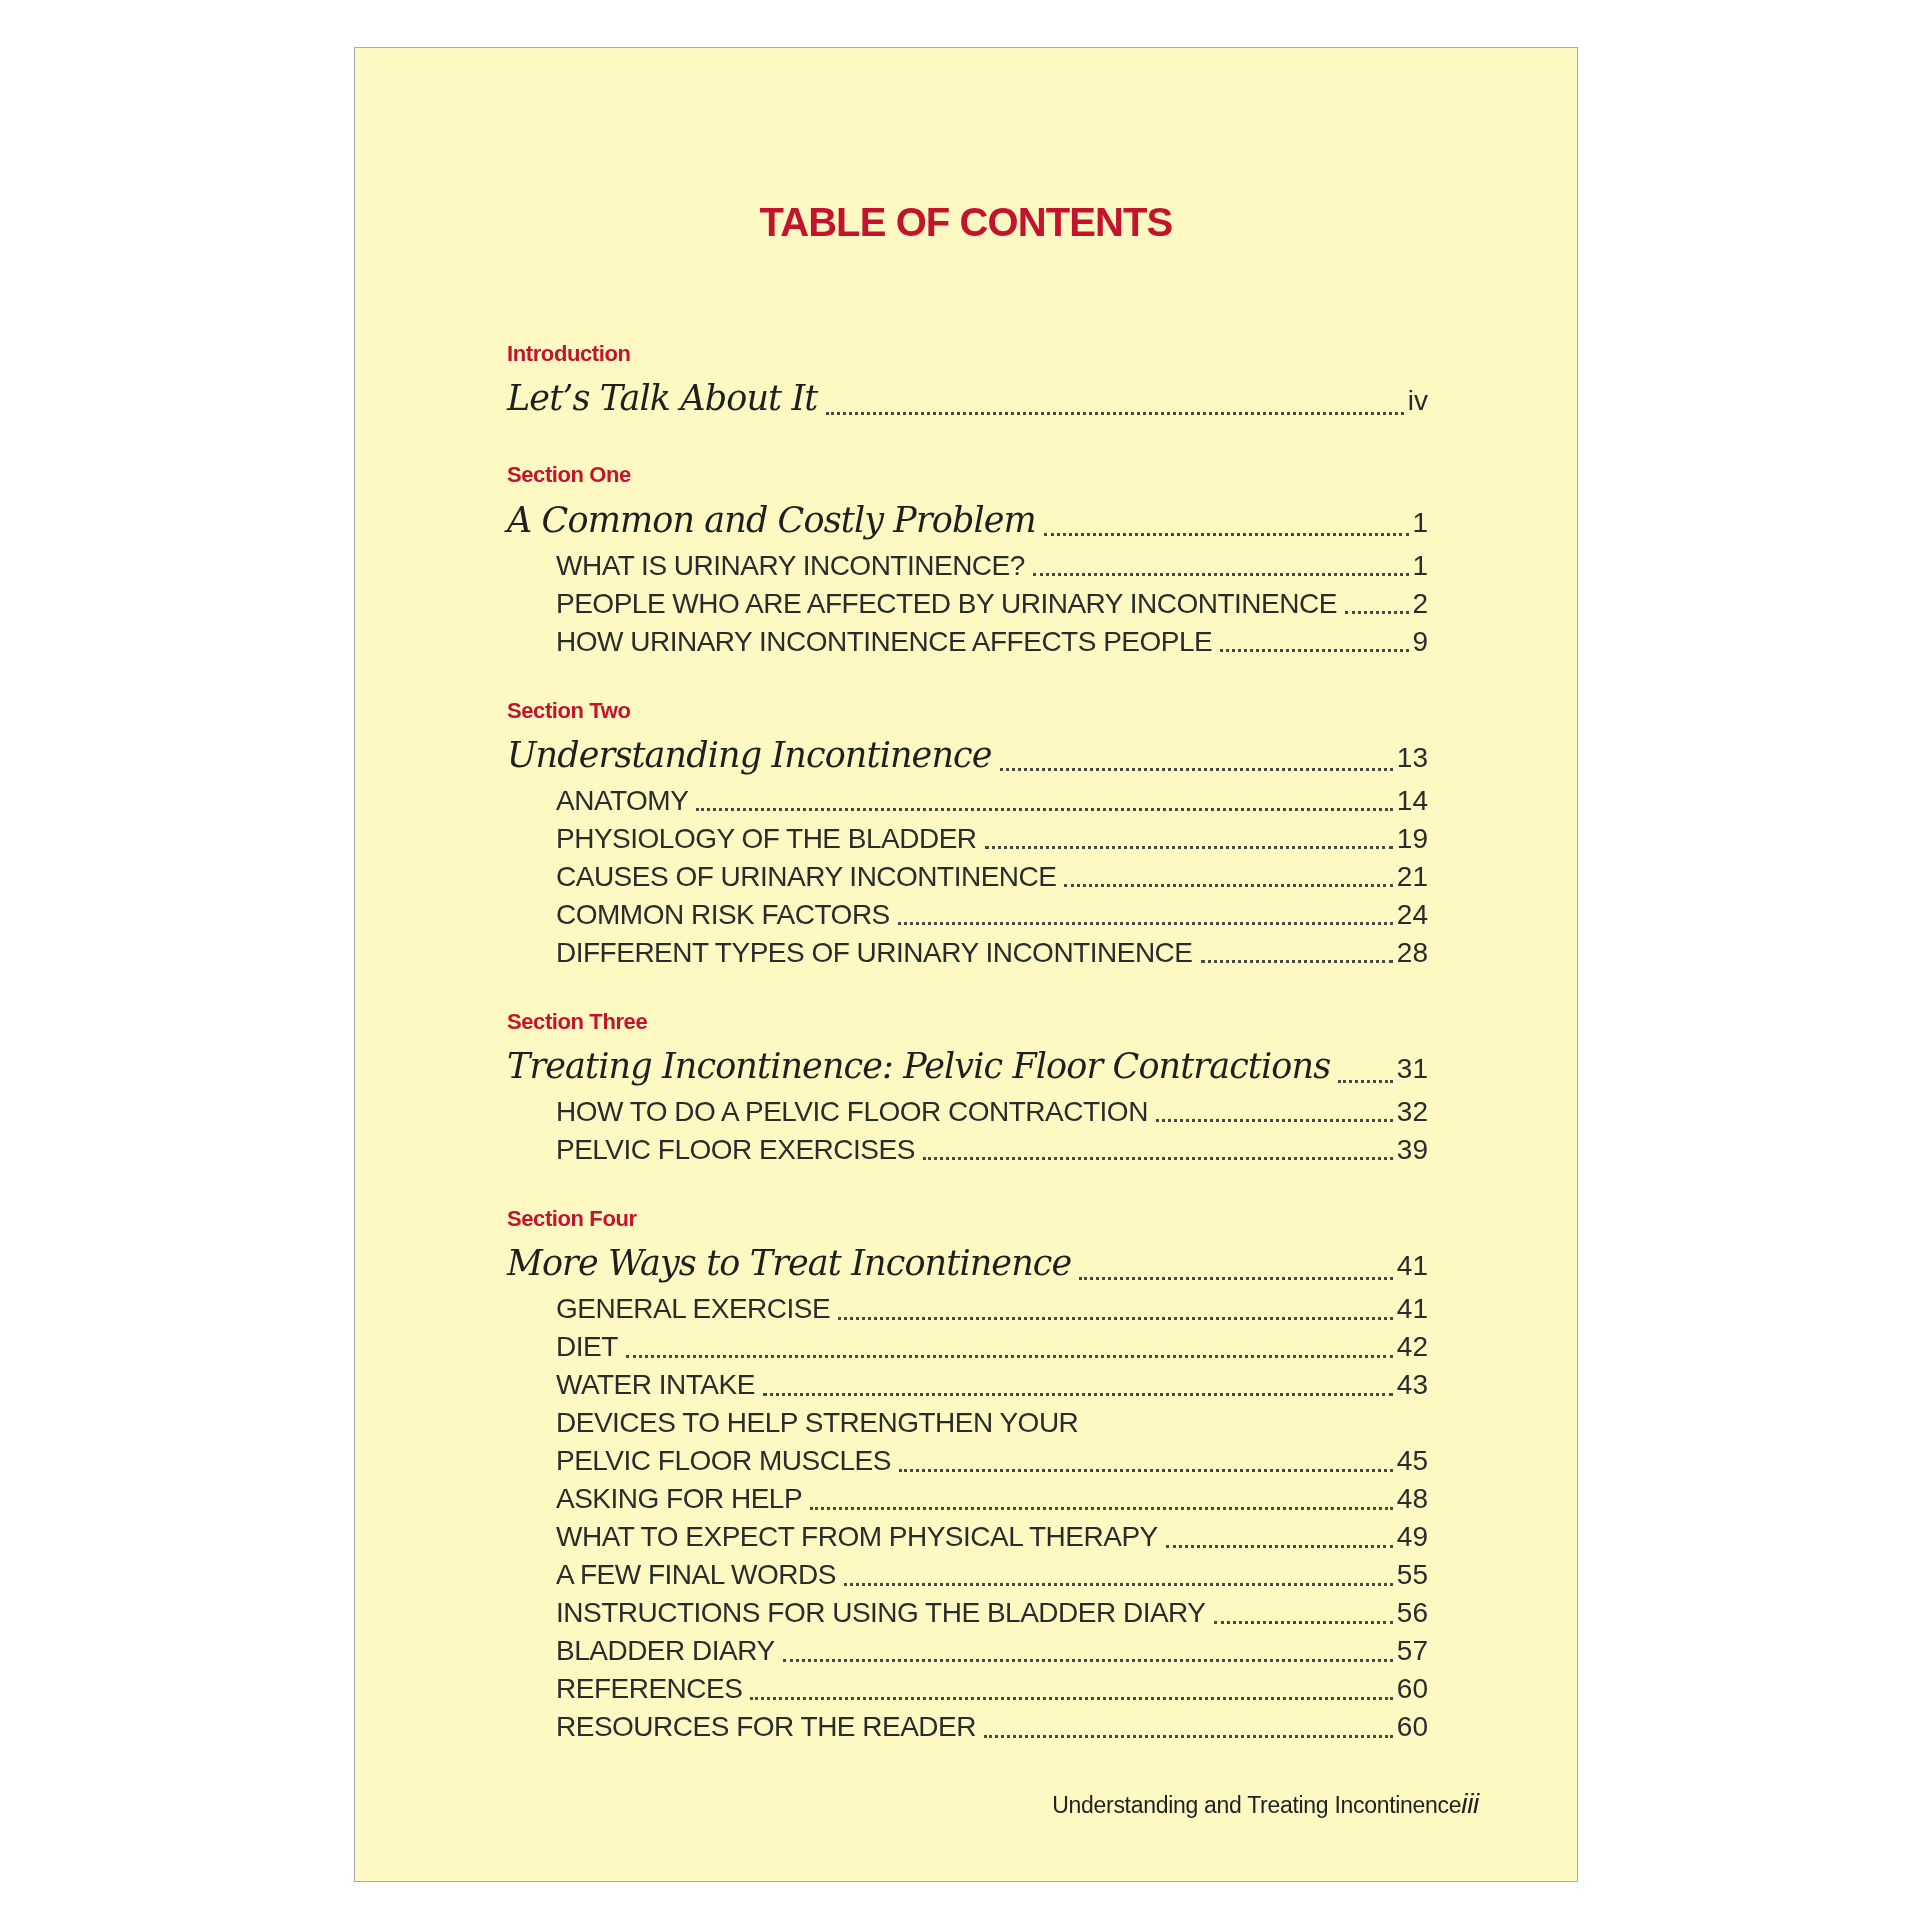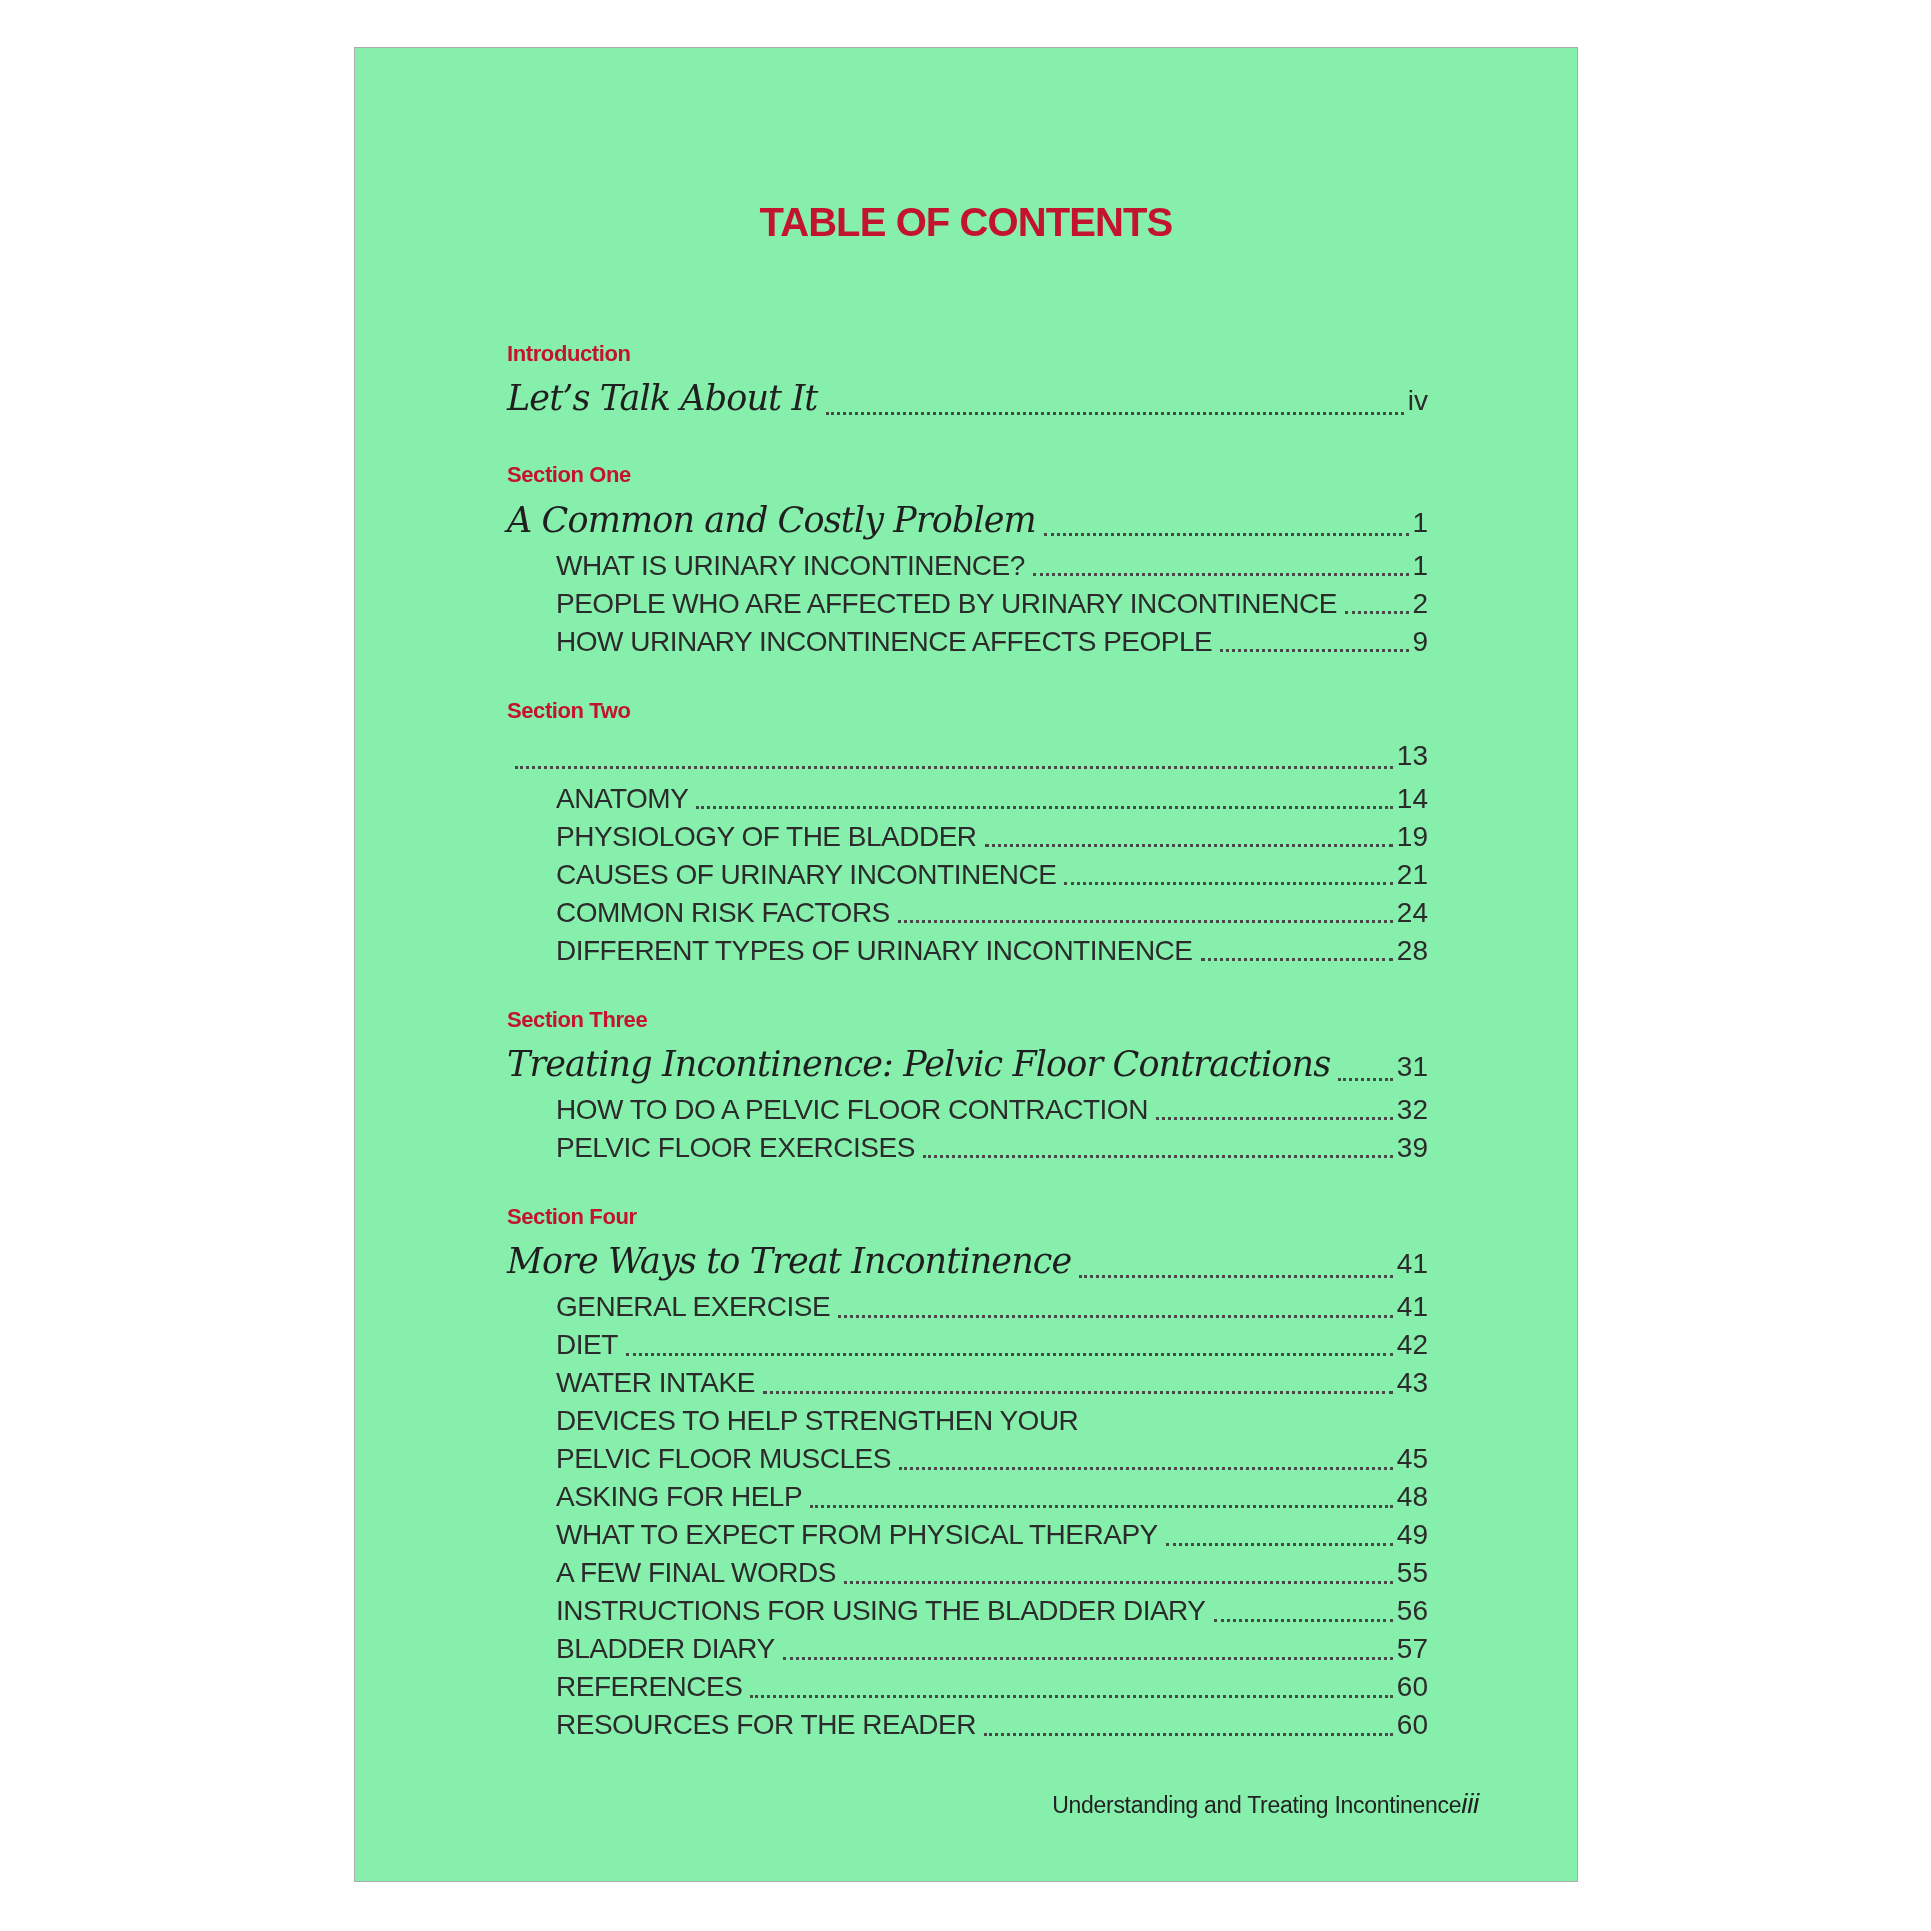--- a/index.html
+++ b/index.html
@@ -4,21 +4,21 @@
 <style>
   :root { --red:#c3132d; --ink:#2b2b2b; }
   * { box-sizing:border-box; }
   html,body { margin:0; padding:0; }
   body {
     width:1931px; height:1931px; position:relative; background:#ffffff;
     font-family:"Liberation Sans", sans-serif; color:var(--ink);
   }
   .page {
     position:absolute; left:354px; top:47px; width:1224px; height:1835px;
-    background:#86efac; border:1.8px solid #ababab;
+    background:#fef9c3; border:1.8px solid #ababab;
   }
   .doc-title {
     margin:151px 0 0 0; text-align:center;
     font-weight:bold; font-size:40px; line-height:46px;
     letter-spacing:-0.9px; color:var(--red);
   }
   .toc { margin:94px 149px 0 152px; }
   .toc-section { margin-top:35px; }
   .toc-section:first-child { margin-top:0; }
   .sec-label {
@@ -91,20 +91,21 @@
     <span class="sub-text">HOW URINARY INCONTINENCE AFFECTS PEOPLE</span>
     <span class="leader"></span>
     <span class="num">9</span>
   </div>
 </div>
   </section>
 
   <section class="toc-section">
     <div class="sec-label">Section Two</div>
     <div class="title-row">
+      <span class="script-title">Understanding Incontinence</span>
       <span class="leader"></span>
       <span class="num">13</span>
     </div>
     <div class="items">
   <div class="sub-row">
     <span class="sub-text">ANATOMY</span>
     <span class="leader"></span>
     <span class="num">14</span>
   </div>
 

